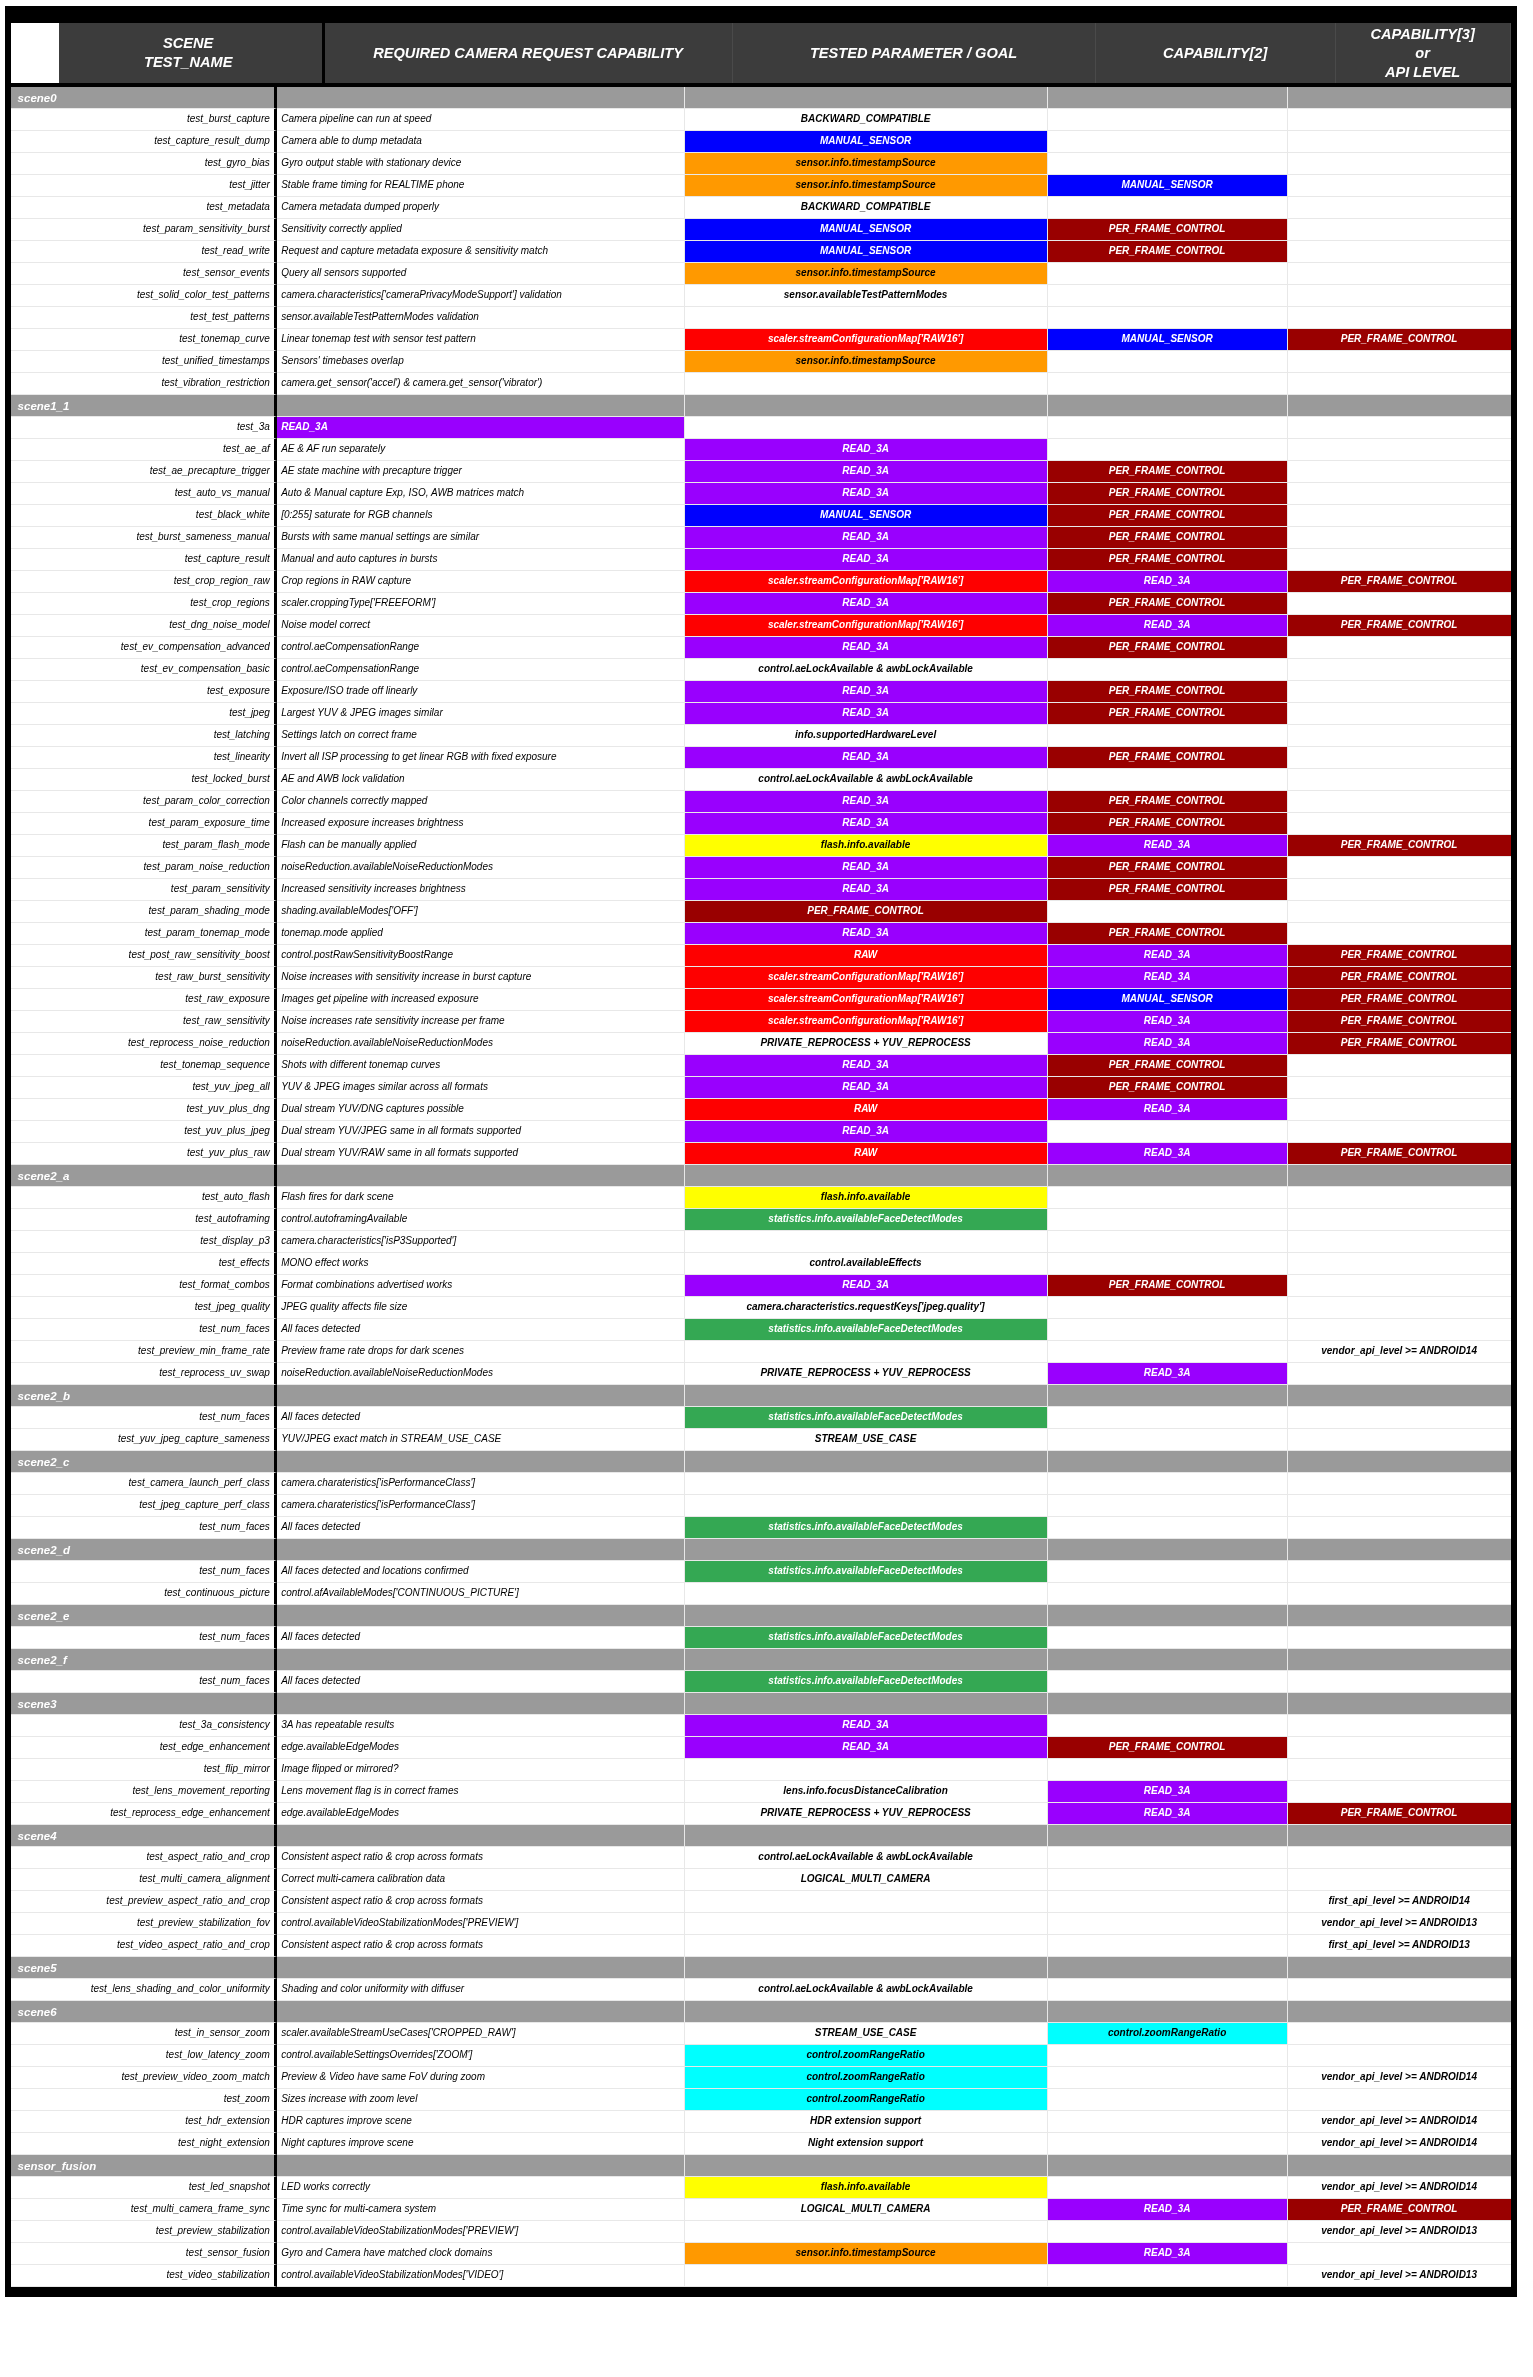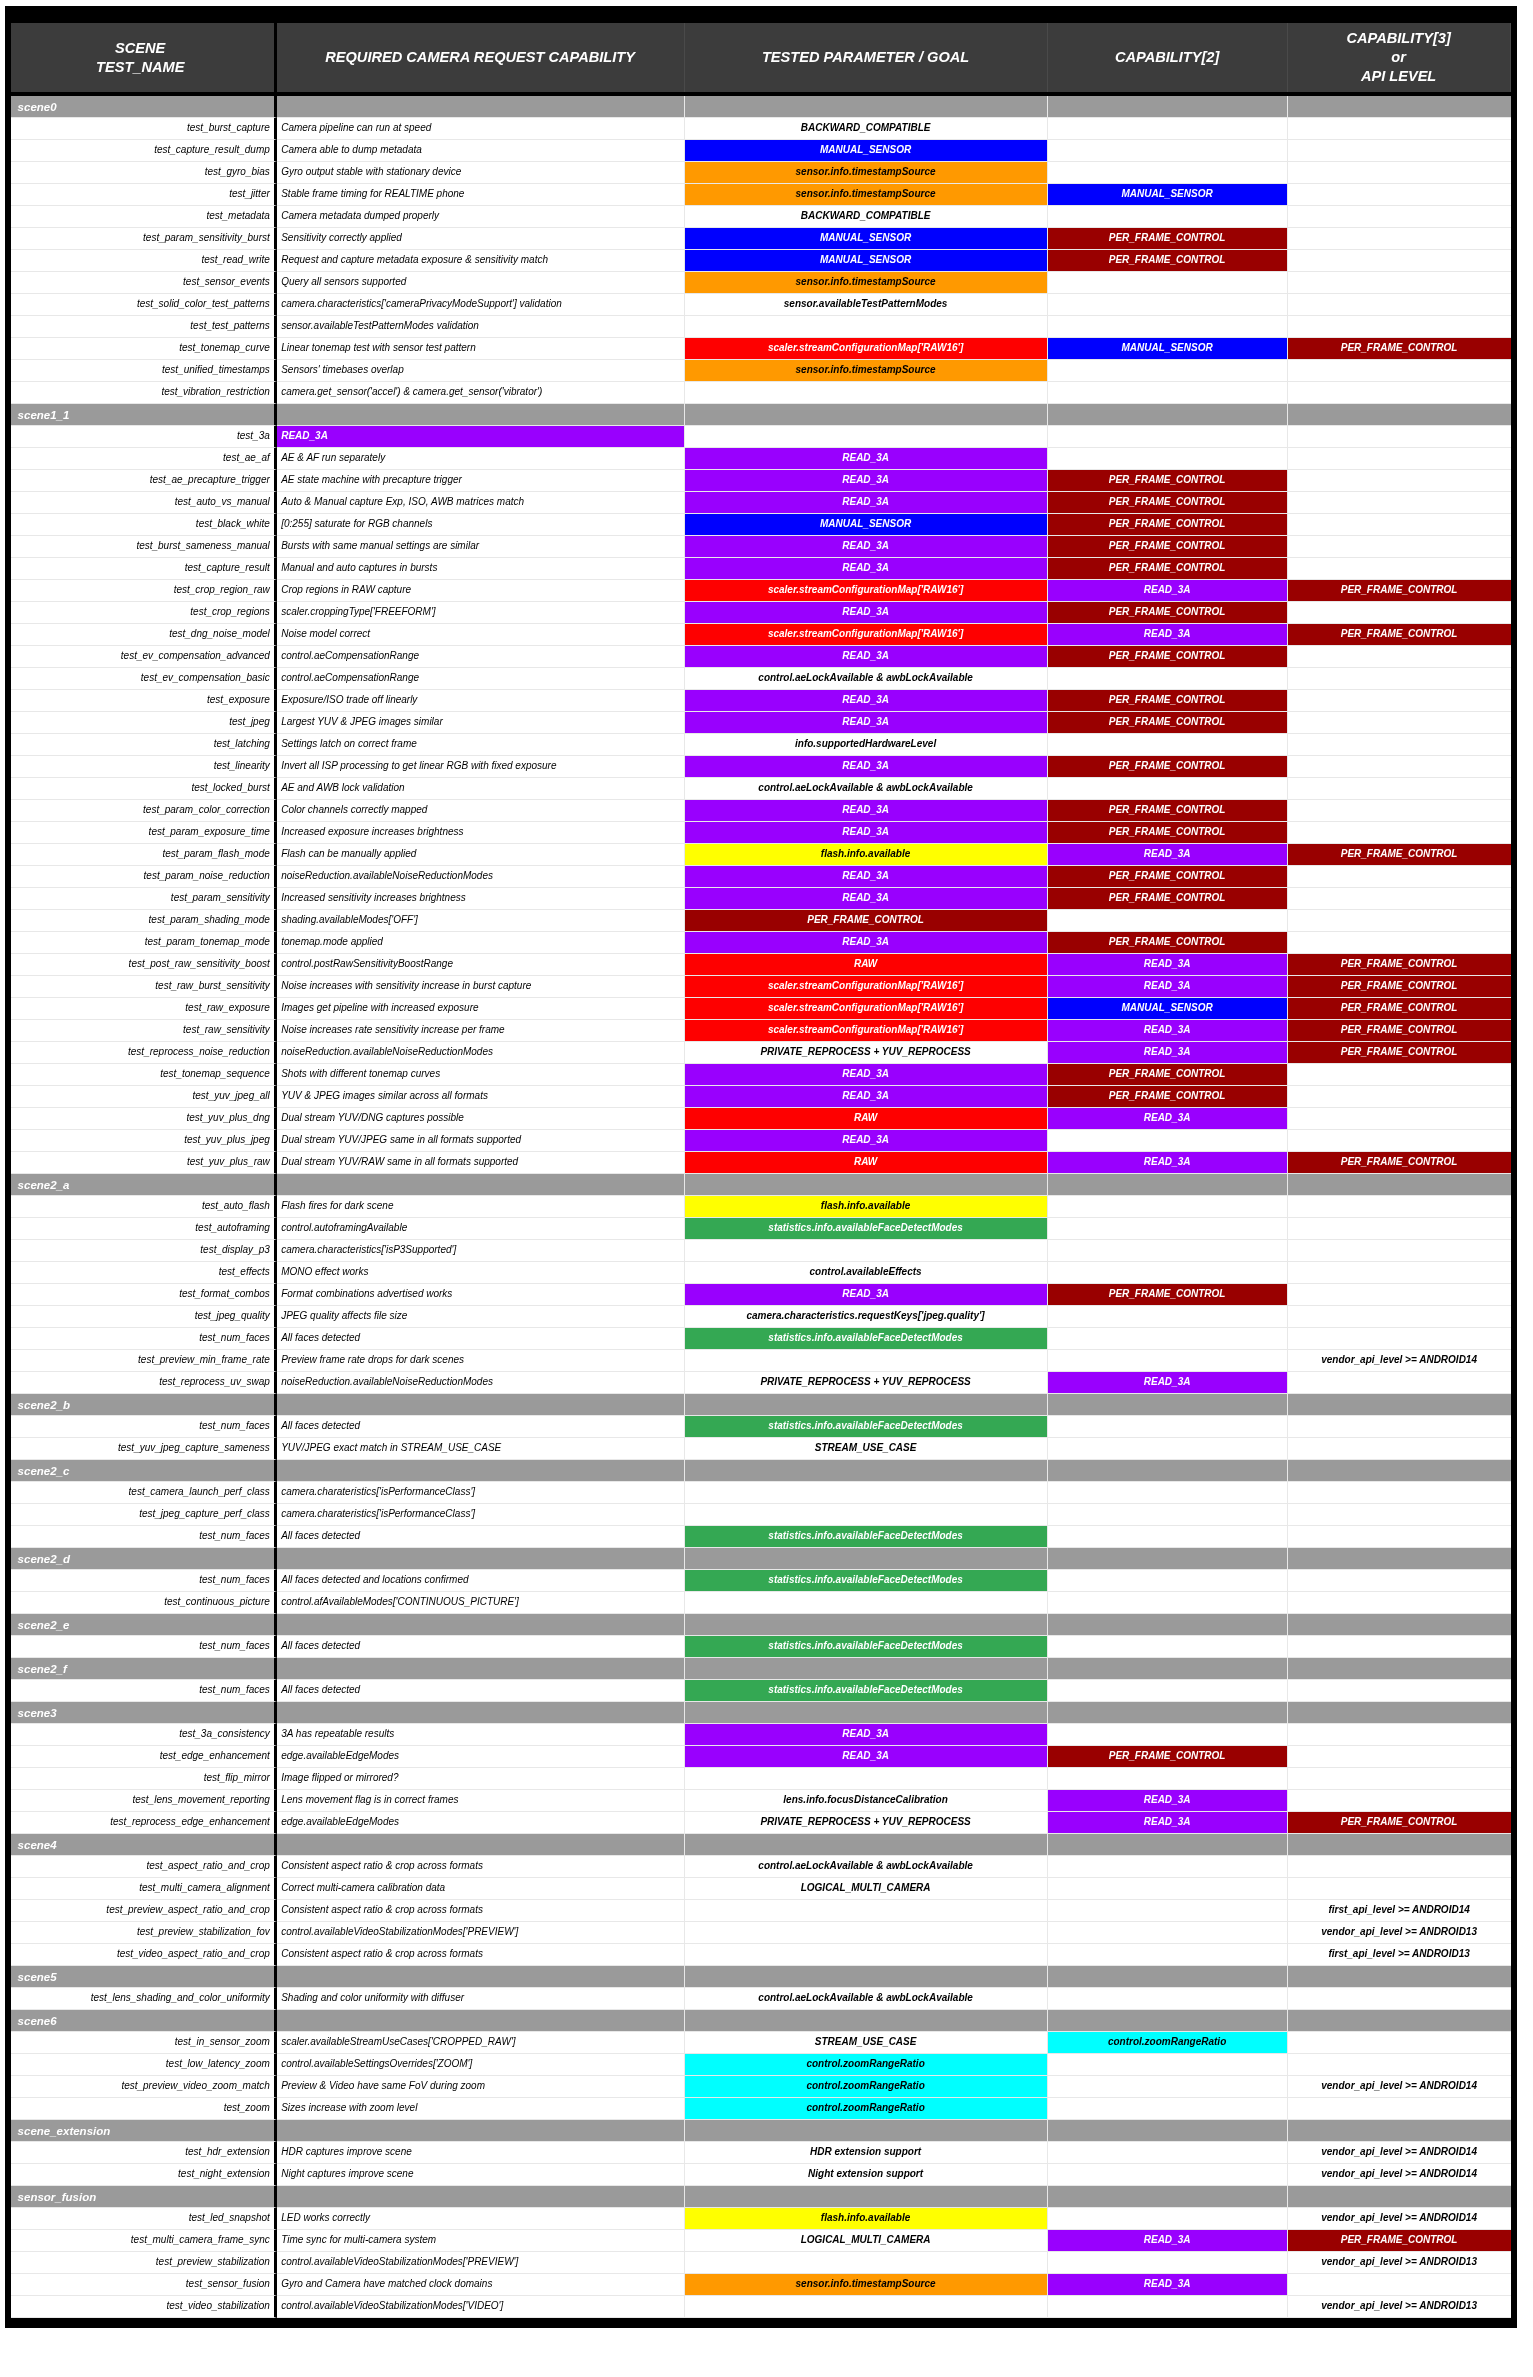--- a/index.html
+++ b/index.html
@@ -19,21 +19,21 @@
     grid-template-columns: 266px 408px 363px 240px 1fr;
     height: 22px;
   }
   .cell {
     display: flex; align-items: center; overflow: hidden;
     border-right: 1.5px solid #e8e8e8; border-bottom: 1.5px solid #e8e8e8;
     line-height: 1.05; font-size: 10px;
   }
   .cell:last-child { border-right: none; }
   
-  .hdr { height: 73px; border-bottom: 4.6px solid #000; }
+  .hdr { height: 64px; border-bottom: 4.6px solid #000; padding-left: 48px; }
   .hdr .cell {
     background: #3c3c3c; color: #fff; font-weight: bold;
     justify-content: center; text-align: center; white-space: pre-line;
     font-size: 14.6px; line-height: 1.3; border-right: 1.5px solid #4a4a4a;
     border-bottom: none;
   }
   .hdr .cell.c-name { border-right: 3.8px solid #000; }
   
   .c-name {
     justify-content: flex-end; text-align: right; padding-right: 3.8px;
@@ -703,27 +703,20 @@
     <div class="cell c-cap"></div>
     <div class="cell c-cap" style="background: transparent; color: rgb(0, 0, 0);">vendor_api_level &gt;= ANDROID14</div>
   </div>
       <div class="row test-row">
     <div class="cell c-name">test_zoom</div>
     <div class="cell c-goal">Sizes increase with zoom level</div>
     <div class="cell c-cap" style="background: rgb(0, 255, 255); color: rgb(0, 0, 0);">control.zoomRangeRatio</div>
     <div class="cell c-cap"></div>
     <div class="cell c-cap"></div>
   </div>
-      <div class="row scene-row">
-    <div class="cell c-name scene-label">scene_extension</div>
-    <div class="cell"></div>
-    <div class="cell"></div>
-    <div class="cell"></div>
-    <div class="cell"></div>
-  </div>
       <div class="row test-row">
     <div class="cell c-name">test_hdr_extension</div>
     <div class="cell c-goal">HDR captures improve scene</div>
     <div class="cell c-cap" style="background: transparent; color: rgb(0, 0, 0);">HDR extension support</div>
     <div class="cell c-cap"></div>
     <div class="cell c-cap" style="background: transparent; color: rgb(0, 0, 0);">vendor_api_level &gt;= ANDROID14</div>
   </div>
       <div class="row test-row">
     <div class="cell c-name">test_night_extension</div>
     <div class="cell c-goal">Night captures improve scene</div>

